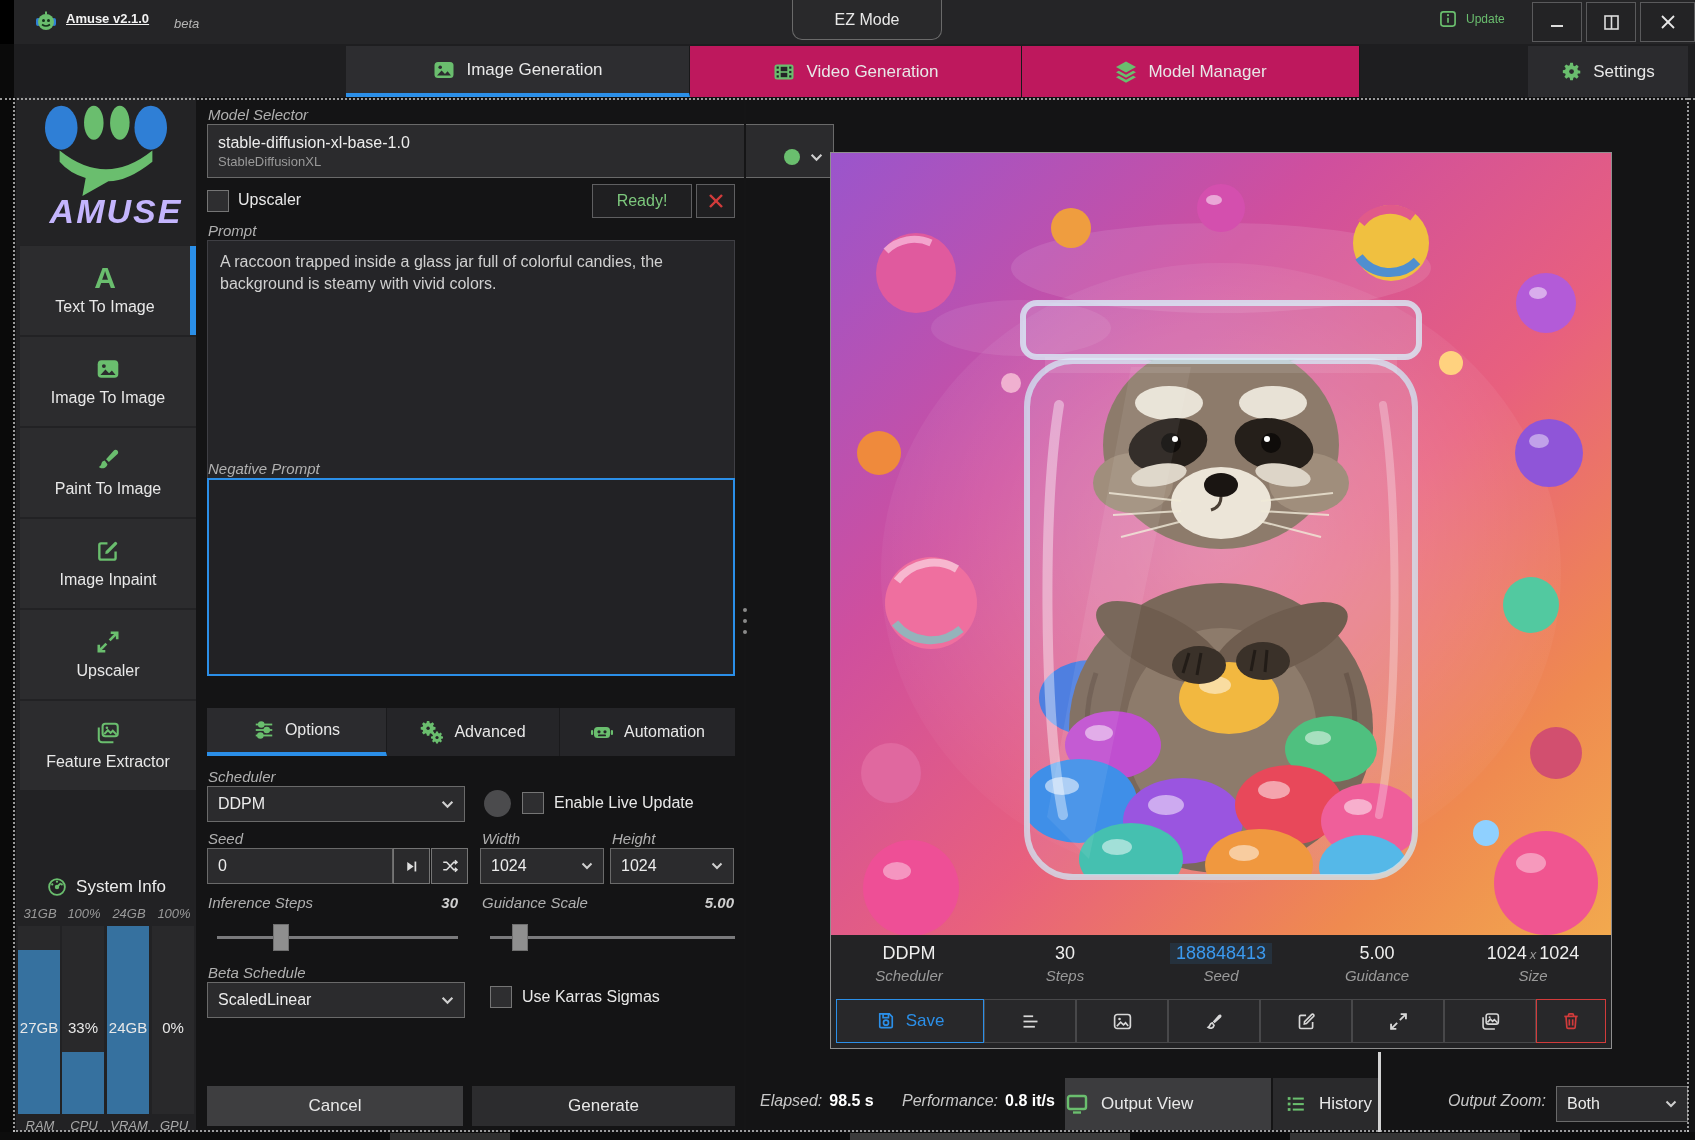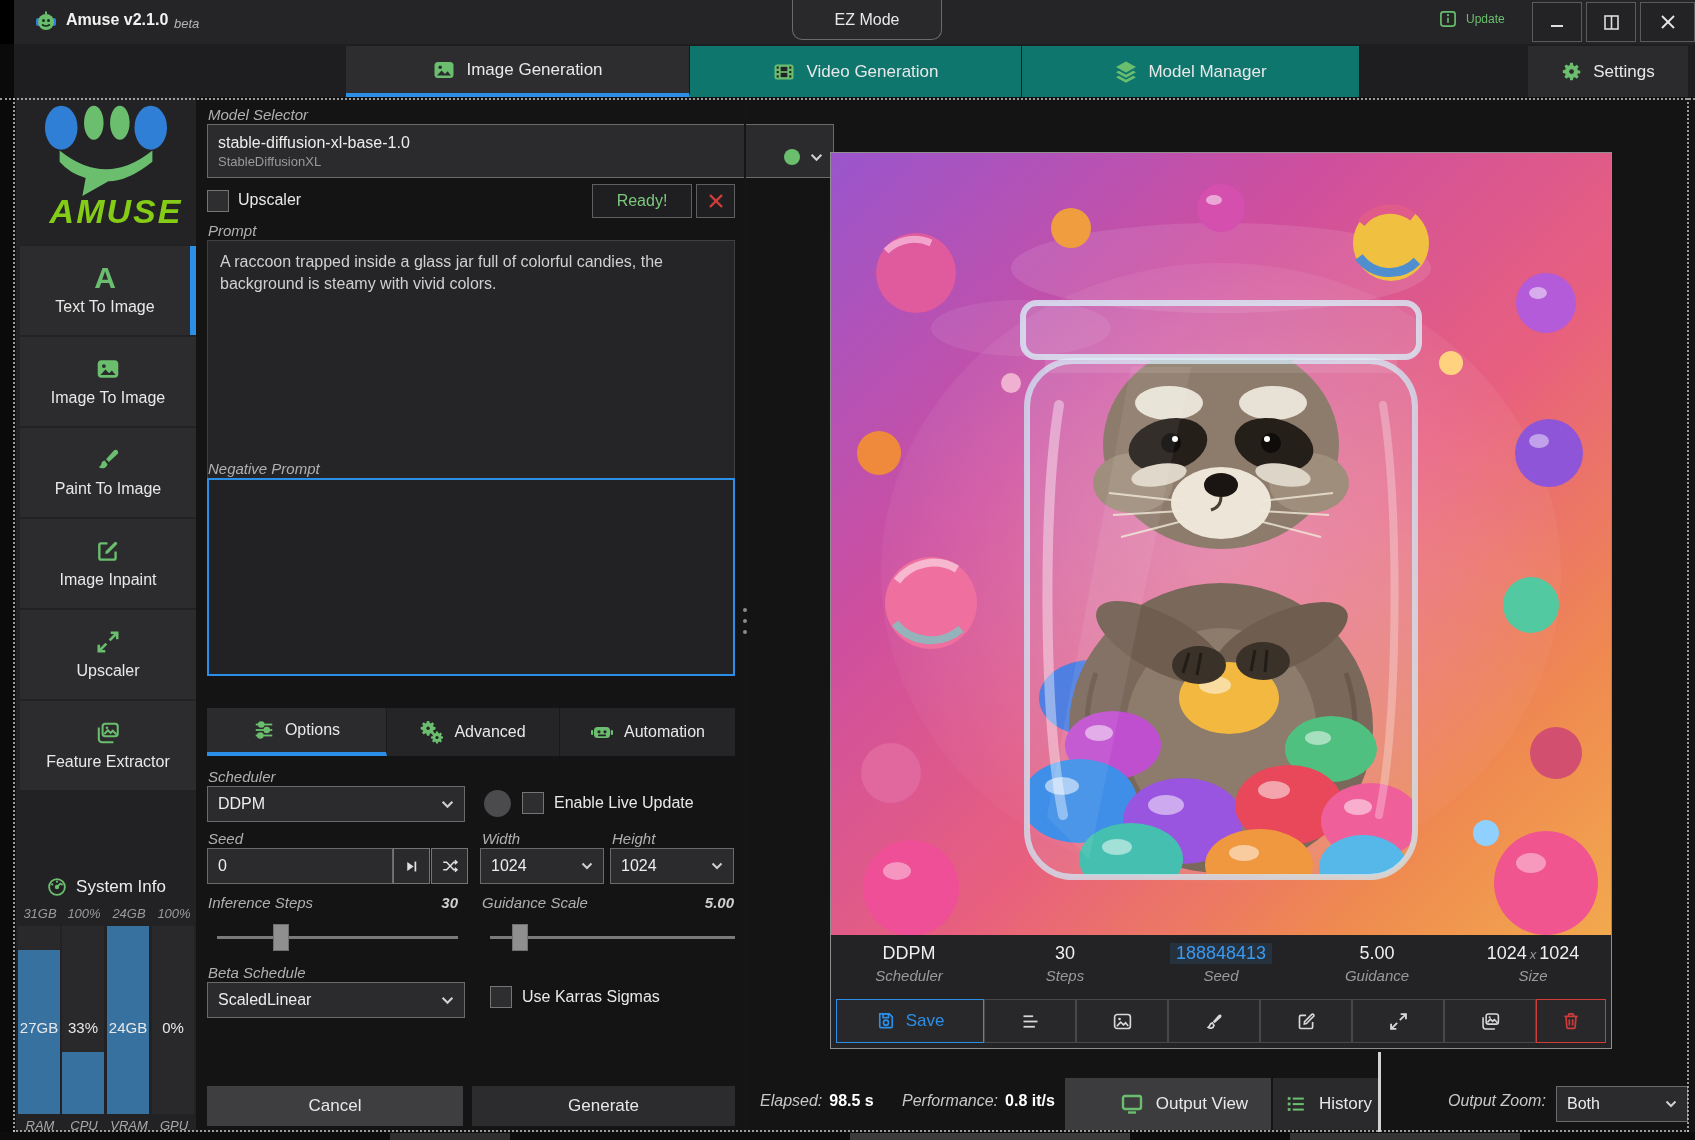--- a/index.html
+++ b/index.html
@@ -3,36 +3,36 @@
 <meta charset="utf-8">
 <style>
   * { box-sizing: border-box; margin: 0; padding: 0; }
   body { background:#000; font-family:"Liberation Sans", sans-serif; }
   .screen { position:relative; width:1695px; height:1140px; background:#141415; overflow:hidden; color:#e8e8e8; font-family:"Liberation Sans", sans-serif; }
   .abs { position:absolute; }
   svg { display:block; }
 
   
   .titlebar { left:14px; top:0; width:1681px; height:44px; background:#252527; }
-  .app-title { left:52px; top:11px; font-size:16px; font-weight:bold; color:#f2f2f2; }
+  .app-title { left:52px; top:11px; font-size:13px; font-weight:bold; color:#f2f2f2;text-decoration:underline; }
   .app-beta { left:160px; top:16px; font-size:13px; font-style:italic; color:#b5b5b5; }
   .ez-btn { left:792px; top:0; width:150px; height:40px; background:#29292b; border:1px solid #6a6a6a; border-top:none; border-radius:0 0 10px 10px; display:flex; align-items:center; justify-content:center; font-size:16px; color:#e8e8e8; }
   .update { left:1438px; top:9px; display:flex; align-items:center; gap:8px; color:#6abe6e; font-size:12px; }
   .winbtn { top:2px; width:50px; height:40px; border:1px solid #5a5a5c; display:flex; align-items:center; justify-content:center; color:#ddd; background:#232325; }
 
   
   .tabrow { left:14px; top:44px; width:1681px; height:53px; background:#1e1e20; }
-  .tab { position:absolute; top:46px; height:51px; background:#0f766e; display:flex; align-items:center; justify-content:center; gap:10px; font-size:17px; color:#e8e8e8; border-right:1px solid #19191a; }
+  .tab { position:absolute; top:46px; height:51px; background:#be185d; display:flex; align-items:center; justify-content:center; gap:10px; font-size:17px; color:#e8e8e8; border-right:1px solid #19191a; }
   .tab.active { background:#2d2d30; border-bottom:4px solid #2b8fe8; }
   .tab.settings { background:#2b2b2e; }
 
   
   .sidebar-bg { left:16px; top:97px; width:180px; height:1034px; background:#222224; }
   .logo-box { left:16px; top:100px; width:180px; height:145px; background:#232325; display:flex; flex-direction:column; align-items:center; }
-  .logo-word { font-size:34px; font-weight:bold; font-style:italic; color:#84cc16; letter-spacing:2px; margin-top:-4px;margin-left:20px; }
+  .logo-word { font-size:34px; font-weight:bold; font-style:italic; color:#c4b5fd; letter-spacing:2px; margin-top:-4px;margin-left:20px; }
   .nav { position:absolute; left:20px; width:176px; height:89px; background:#2c2c2e; display:flex; flex-direction:column; align-items:center; justify-content:center; gap:7px; font-size:16px; color:#e8e8e8; }
   .nav.active { border-right:6px solid #2b8fe8; }
   .nav .gi { color:#6abe6e; }
   .a-glyph { color:#6abe6e; font-size:30px; font-weight:bold; line-height:26px; }
 
   
   .sysinfo { left:16px; top:876px; width:180px; height:258px; }
   .sys-title { position:absolute; left:0; top:0; width:100%; display:flex; align-items:center; justify-content:center; gap:8px; font-size:17px; color:#ececec; }
   .meter-max { position:absolute; top:30px; width:44px; text-align:center; font-size:13px; font-style:italic; color:#9a9a9a; }
   .track { position:absolute; top:50px; width:42px; height:188px; background:#29292b; }
@@ -63,21 +63,21 @@
   .val { font-size:18px; color:#eee; }
   .sub { font-style:italic; color:#9a9a9a; font-size:15px; margin-top:3px; }
   .seedlink { color:#3b9af0; background:rgba(59,154,240,.12); padding:0 6px; display:inline-block; }
   .szx { font-size:13px; font-style:italic; color:#9a9a9a; padding:0 3px; }
   .actrow { position:absolute; left:5px; top:846px; width:770px; height:44px; display:flex; gap:0; }
   .act { height:44px; background:#28282a; border:1px solid #48484a; display:flex; align-items:center; justify-content:center; color:#d8d8d8; }
 
   
   .statlbl { font-style:italic; color:#c8c8c8; font-size:16px; }
   .statval { color:#fff; font-size:16px; font-weight:bold; }
-  .statbtn { position:absolute; top:1078px; height:52px; display:flex; align-items:center; justify-content:center; gap:12px; font-size:17px; color:#e8e8e8;padding-left:32px; }
+  .statbtn { position:absolute; top:1078px; height:52px; display:flex; align-items:center; gap:12px; font-size:17px; color:#e8e8e8; }
 
   
   .dot-h { position:absolute; height:0; border-top:2px dotted #c9c9c9; opacity:.75; }
   .dot-v { position:absolute; width:0; border-left:2px dotted #c9c9c9; opacity:.75; }
   .frag { position:absolute; background:#3a3a3a; }
 </style>
 </head>
 <body>
 
 <div class="screen">

